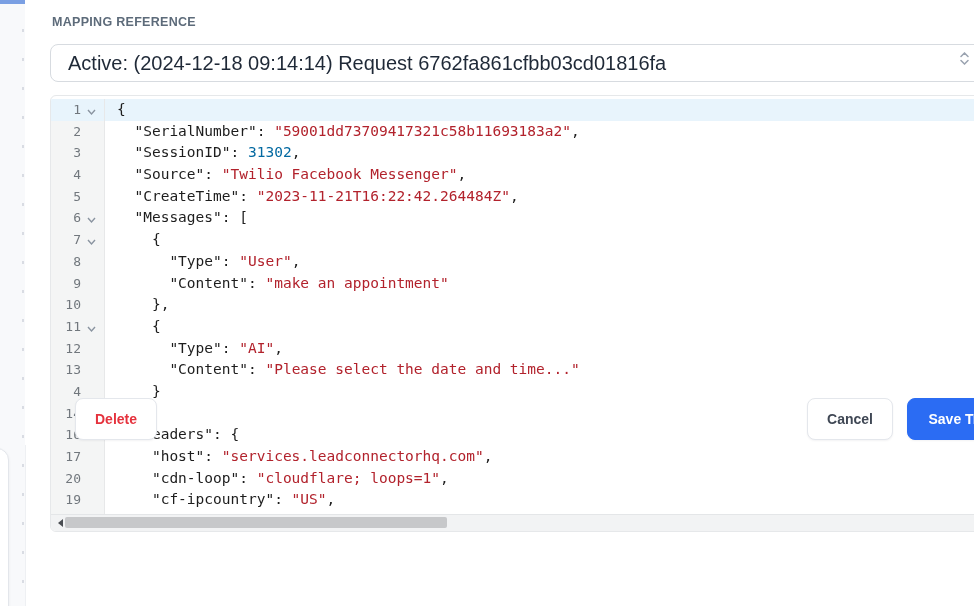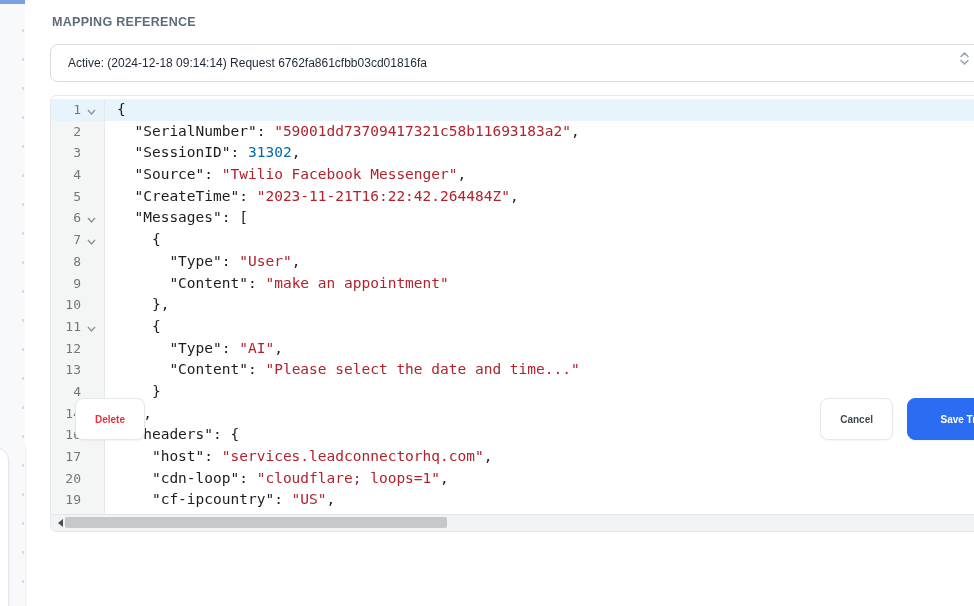--- a/index.html
+++ b/index.html
@@ -31,21 +31,21 @@
     font-size:12.5px;font-weight:bold;letter-spacing:.3px;color:#5d6b7a;
   }
   
   .req-select{
     position:absolute;left:25px;top:44px;width:940px;height:38px;
     background:#fff;border:1px solid #d7dbe0;border-radius:8px;
     box-sizing:border-box;display:flex;align-items:center;
     cursor:pointer;
   }
   .req-select .val{
-    padding-left:17px;font-size:12px;color:#1f2937;white-space:nowrap;
+    padding-left:17px;font-size:20px;color:#1f2937;white-space:nowrap;
   }
   .req-carets{position:absolute;right:20px;top:7px;display:flex;flex-direction:column;gap:1px;}
   
   .editor{
     position:absolute;left:25px;top:95px;width:940px;height:437px;
     border:1px solid #e6e8ea;border-radius:6px;box-sizing:border-box;
     background:#fff;overflow:hidden;
   }
   .code-lines{
     position:absolute;left:0;top:0;right:0;height:421px;overflow:hidden;padding-top:3px;
@@ -80,21 +80,21 @@
     position:absolute;left:14px;top:2px;width:382px;height:11px;
     background:#c7c8ca;border-radius:2px;cursor:pointer;
   }
   
   .footer{
     position:absolute;left:50px;bottom:5px;width:959px;height:42px;
     display:flex;justify-content:space-between;align-items:center;
   }
   .btn{
     height:42px;border-radius:8px;box-sizing:border-box;
-    font-family:"Liberation Sans",sans-serif;font-size:10px;font-weight:bold;
+    font-family:"Liberation Sans",sans-serif;font-size:14px;font-weight:bold;
     display:flex;align-items:center;justify-content:center;
     padding:4px 19px;cursor:pointer;border:1px solid transparent;
     box-shadow:0 1px 2px rgba(16,24,40,.05);
   }
   .btn-delete{background:#fff;border-color:#e4e7ec;color:#e5323d;}
   .btn-cancel{background:#fff;border-color:#e4e7ec;color:#3f4754;text-align:center;}
   .btn-save{background:#2b6cf3;border-color:#2b6cf3;color:#fff;min-width:127px;}
   .right-group{display:flex;gap:14px;align-items:center;}
 </style>
 </head>

